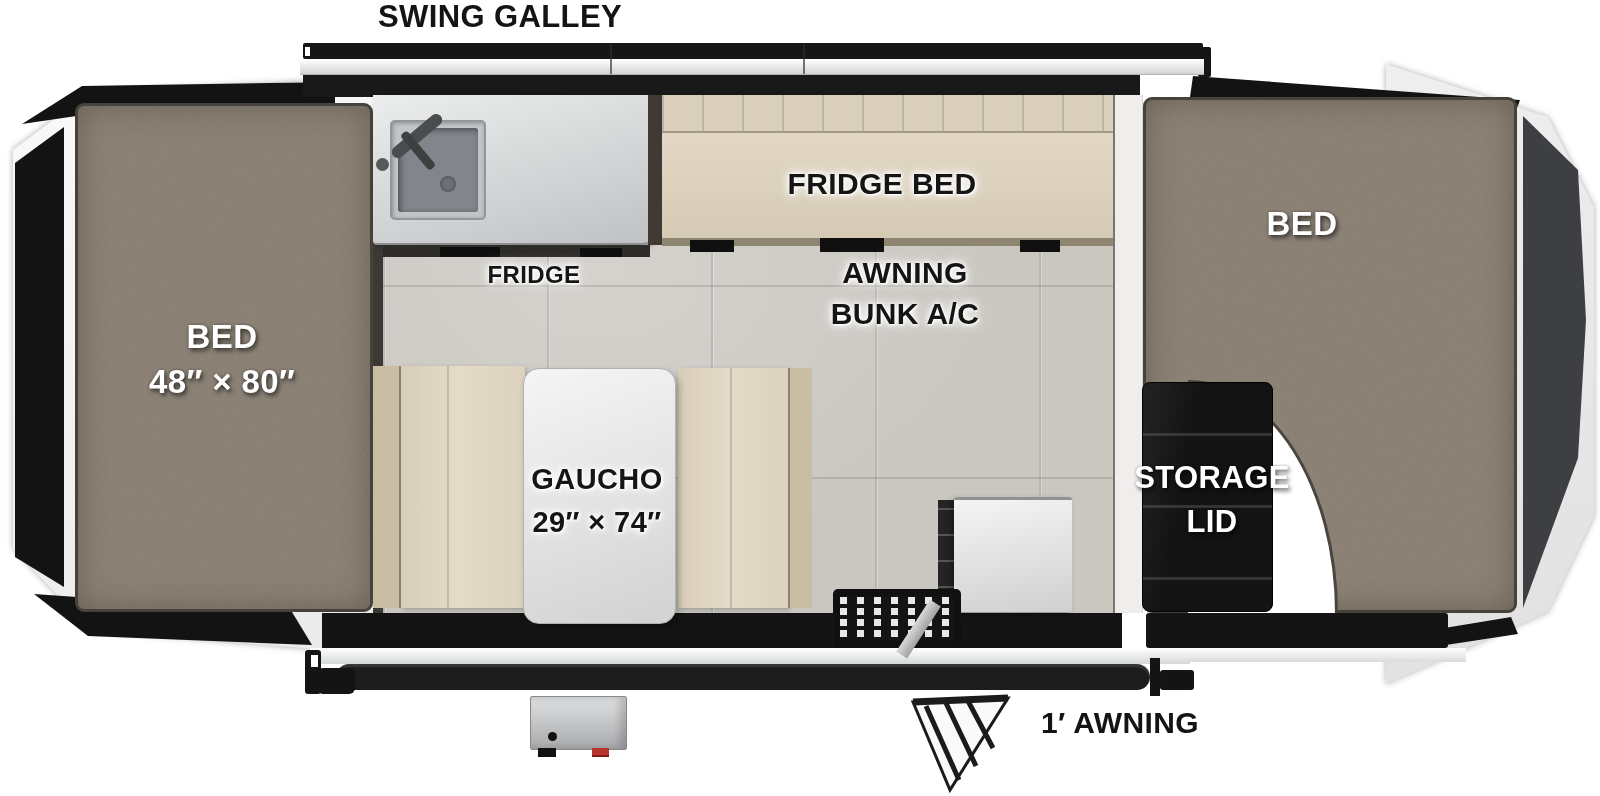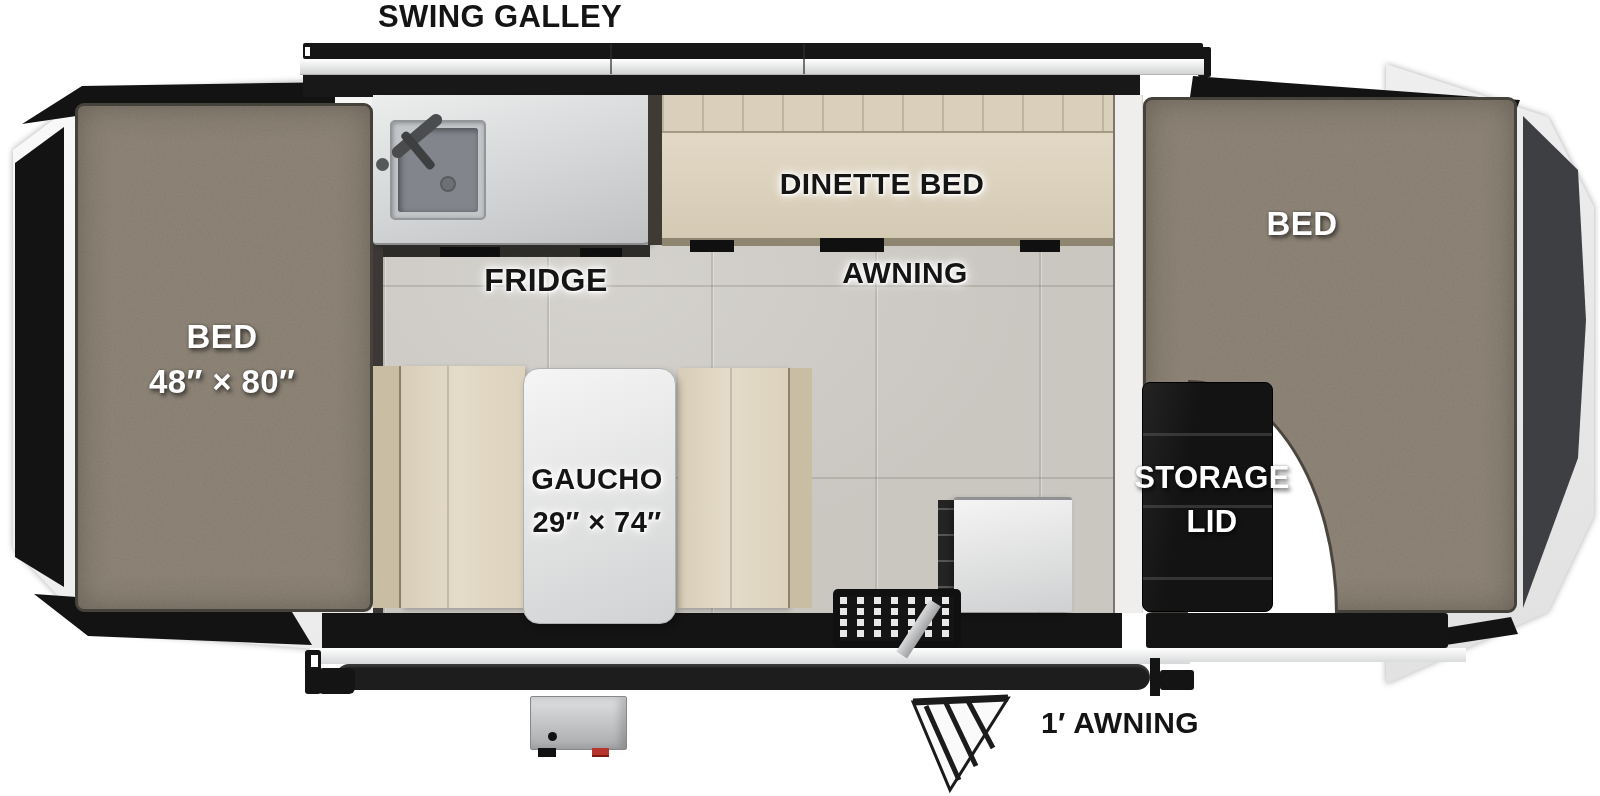--- a/index.html
+++ b/index.html
@@ -117,21 +117,21 @@
 
   
   #griddle{left:530px;top:696px;width:97px;height:54px;background:linear-gradient(180deg,#dfe0e1,#a8aaac);
            border:1px solid #86888a;border-radius:2px;box-shadow:inset -6px 0 8px rgba(0,0,0,.18);}
   #griddle-dot{left:548px;top:732px;width:9px;height:9px;background:#111;border-radius:50%;}
   #griddle-foot{left:538px;top:748px;width:18px;height:9px;background:#111;}
   #griddle-red{left:592px;top:748px;width:17px;height:9px;background:#b7352c;border-bottom:2px solid #7e1d15;}
 
   
   #lbl-swing{left:330px;top:-4px;width:340px;font-size:31px;}
-  #lbl-fridge{left:446px;top:259px;width:200px;font-size:32px;}
+  #lbl-fridge{left:434px;top:259px;width:200px;font-size:24px;}
   #lbl-under{left:785px;top:252px;width:240px;font-size:30px;line-height:1.38;}
   #lbl-gaucho{left:732px;top:164px;width:300px;font-size:30px;}
   #lbl-dinette{left:512px;top:458px;width:170px;font-size:29px;line-height:1.48;}
   #lbl-bed-left{left:112px;top:315px;width:220px;font-size:33px;line-height:1.36;}
   #lbl-bed-right{left:1192px;top:202px;width:220px;font-size:33px;line-height:1.36;}
   #lbl-storage{left:1092px;top:456px;width:240px;font-size:31px;line-height:1.42;}
   #lbl-griddle{left:345px;top:711px;width:180px;font-size:30px;}
   #lbl-awning{left:1000px;top:703px;width:240px;font-size:30px;}
 </style>
 </head>
@@ -246,22 +246,23 @@
 
   <div id="griddle"></div>
   <div id="griddle-dot"></div>
   <div id="griddle-foot"></div>
   <div id="griddle-red"></div>
 
   <div id="lbl-swing" class="lbl black">SWING GALLEY</div>
   <div id="lbl-fridge" class="lbl glow">FRIDGE</div>
   <div id="lbl-under" class="lbl glow">
     <span style="position:static;display:block">AWNING</span>
-  </div>
-  <div id="lbl-gaucho" class="lbl glow">DINETTE BED</div>
+    <span style="position:static;display:block">BUNK A/C</span>
+  </div>
+  <div id="lbl-gaucho" class="lbl glow">FRIDGE BED</div>
   <div id="lbl-dinette" class="lbl glow">
     <span style="position:static;display:block">GAUCHO</span>
     <span style="position:static;display:block">29″ × 74″</span>
   </div>
   <div id="lbl-bed-left" class="lbl white">
     <span style="position:static;display:block">BED</span>
     <span style="position:static;display:block">48″ × 80″</span>
   </div>
   <div id="lbl-bed-right" class="lbl white">
     <span style="position:static;display:block">BED</span>

